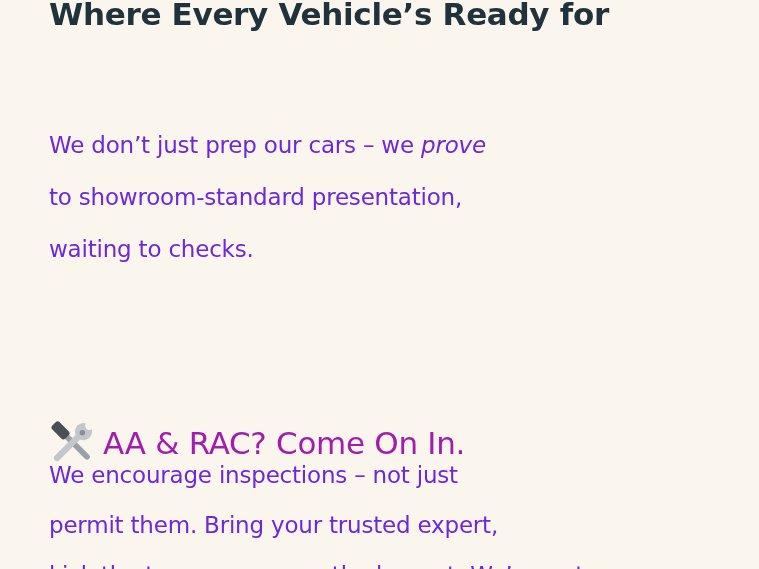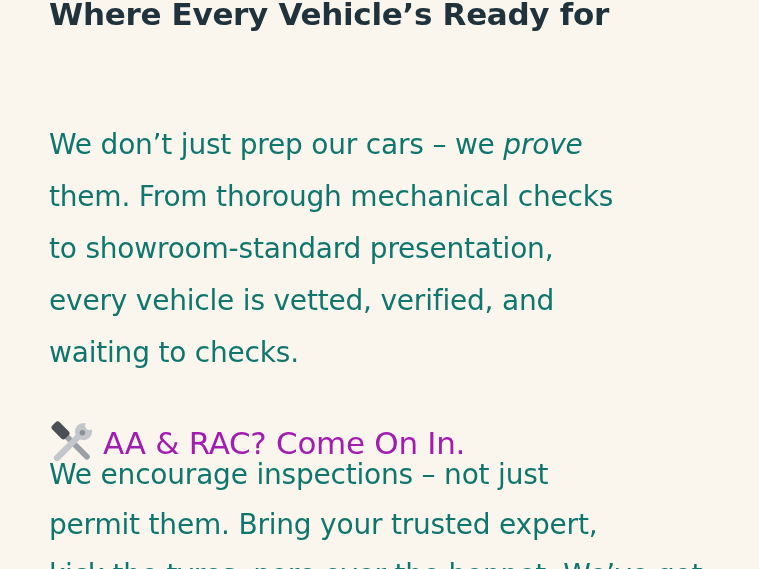--- a/index.html
+++ b/index.html
@@ -16,23 +16,23 @@
   .headline {
     top: -12px;
     font-size: 31px;
     font-weight: 700;
     line-height: 52px;
     letter-spacing: -0.3px;
     color: #20333c;
   }
 
   .body-text {
-    font-size: 28px;
+    font-size: 23px;
     font-weight: 400;
-    color: #0f766e;
+    color: #6d28d9;
     letter-spacing: -0.2px;
   }
   .intro { top: 119px; line-height: 52px; }
   .closing { top: 450px; line-height: 50px; }
 
   .section-heading {
     top: 417px;
     font-size: 31px;
     font-weight: 400;
     letter-spacing: -0.3px;
@@ -47,23 +47,21 @@
 </style>
 </head>
 <body>
 
 <div class="block headline">
   <div>Where Every Vehicle’s Ready for</div>
 </div>
 
 <div class="block body-text intro">
   <div><span>We don’t just prep our cars – we </span><em>prove</em></div>
-  <div>them. From thorough mechanical checks</div>
   <div>to showroom-standard presentation,</div>
-  <div>every vehicle is vetted, verified, and</div>
   <div>waiting to checks.</div>
 </div>
 
 <div class="block section-heading">
   <svg class="icon" viewBox="0 0 40 40" aria-hidden="true">
 
     <line x1="11" y1="10" x2="33" y2="32" stroke="#9aa0a6" stroke-width="5" stroke-linecap="round"></line>
     <g transform="rotate(45 10 9)">
       <rect x="2" y="4.5" width="16" height="9" rx="2.5" fill="#4a4f55"></rect>
     </g>

